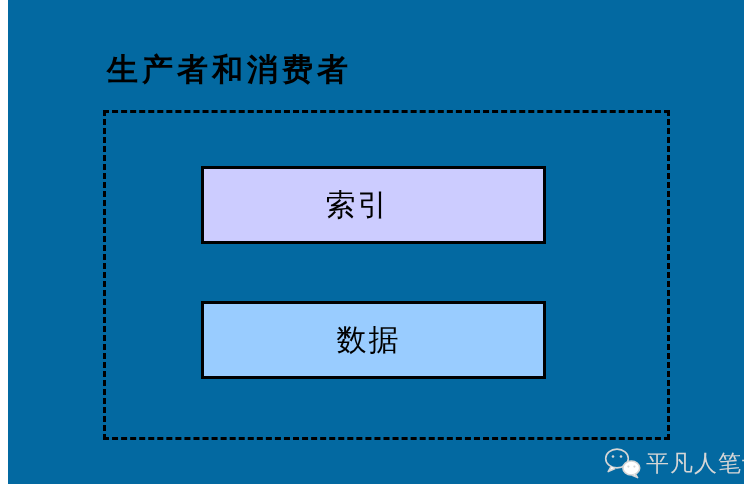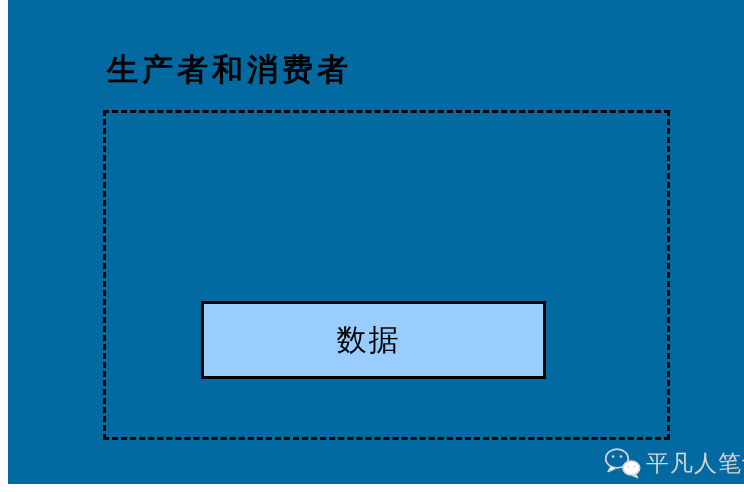--- a/index.html
+++ b/index.html
@@ -58,20 +58,23 @@
 </style>
 </head>
 <body>
 
 <div class="page">
 
   <div class="title">生产者和消费者</div>
 
   <div class="frame"></div>
 
+  <div class="node node-index" style="background-color: rgb(204, 204, 255);">
+    <span class="node-label">索引</span>
+  </div>
 
   <div class="node node-data" style="background-color: rgb(153, 204, 255);">
     <span class="node-label">数据</span>
   </div>
 
   <div class="watermark" style="color: rgb(214, 214, 214);">
     <span class="wm-icon">
       <svg width="38" height="34" viewBox="0 0 38 34" aria-hidden="true">
         <g fill="none" stroke="currentColor" stroke-width="1.6" stroke-linejoin="round">
           <ellipse cx="14" cy="12.5" rx="11.3" ry="9.4"></ellipse>

